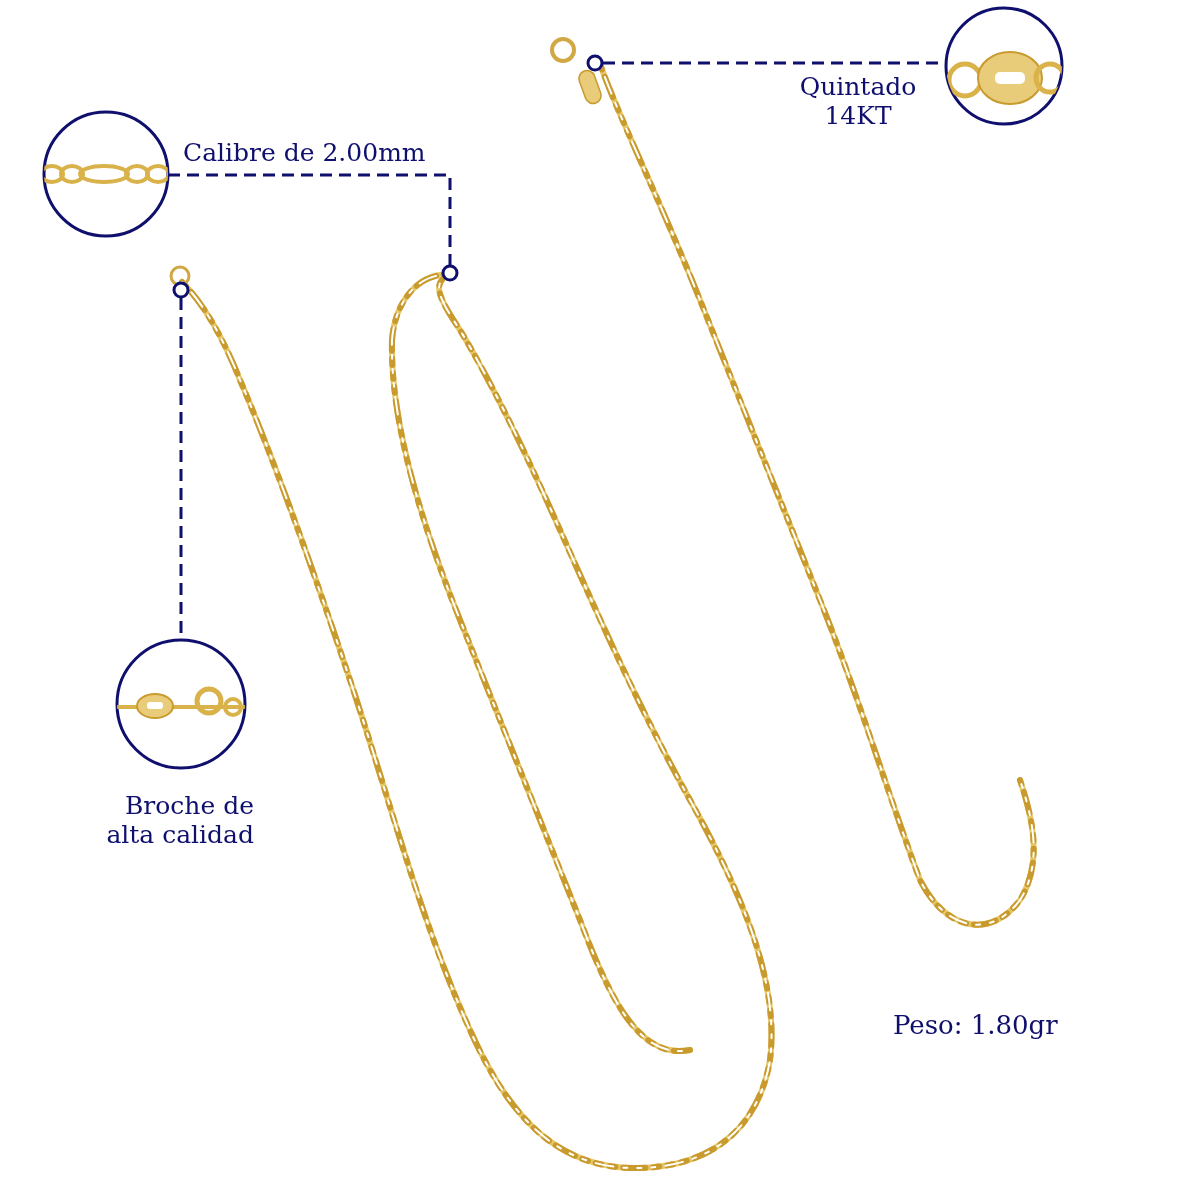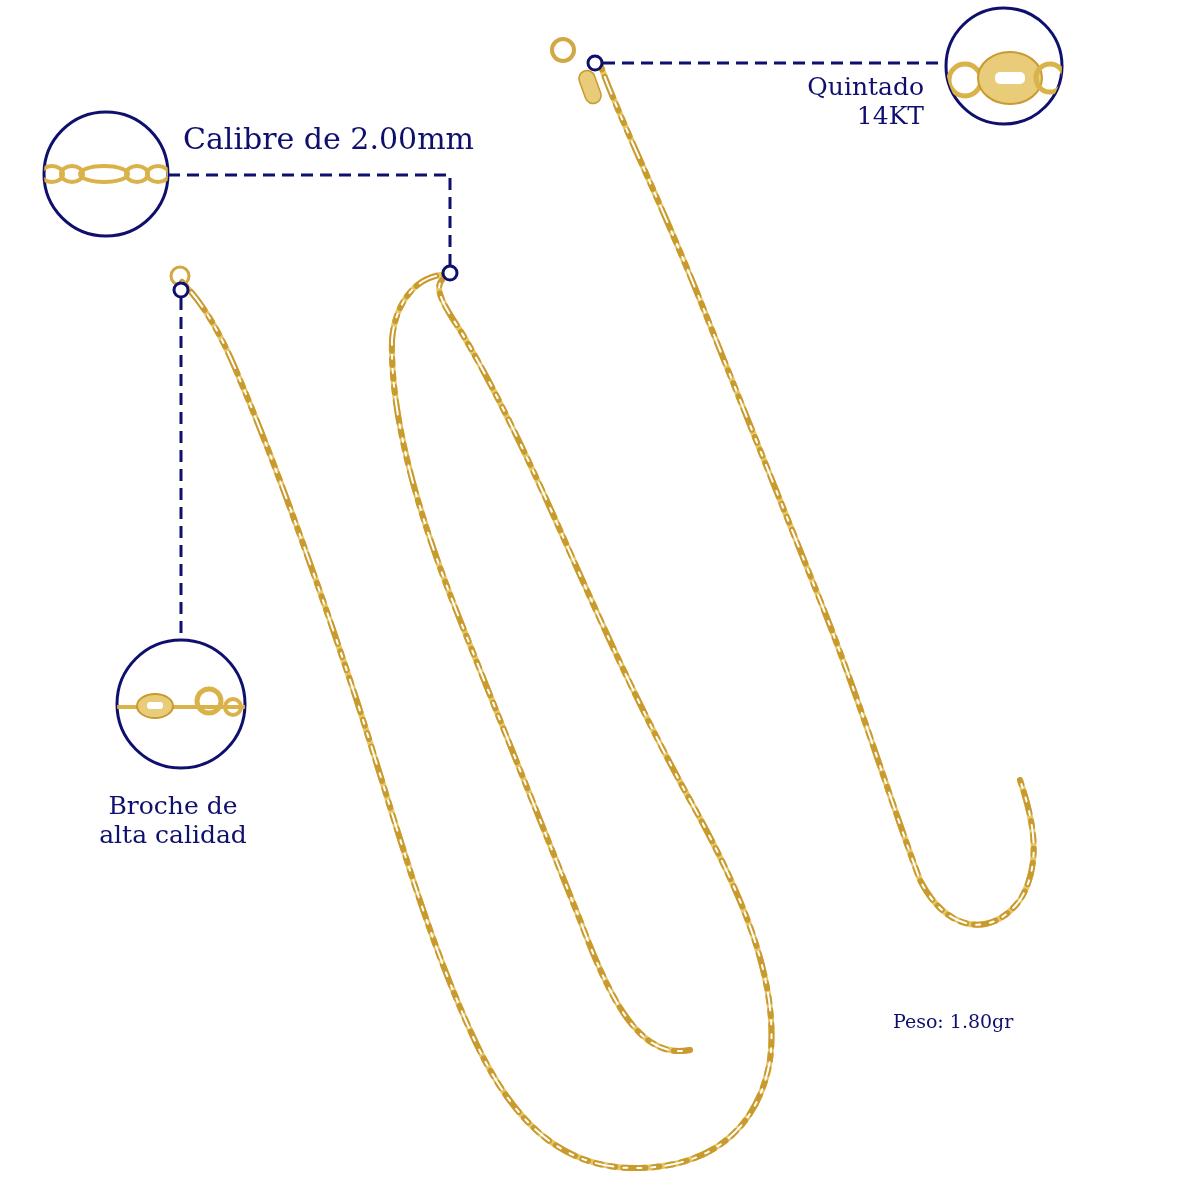--- a/index.html
+++ b/index.html
@@ -6,24 +6,24 @@
     body { width: 1200px; height: 1200px; position: relative; overflow: hidden; }
     .stage { position: absolute; left: 0; top: 0; width: 1200px; height: 1200px; }
     .chain-svg { position: absolute; left: 0; top: 0; width: 1200px; height: 1200px; }
     .label {
       position: absolute;
       font-family: "DejaVu Serif", "Liberation Serif", serif;
       color: #0f0f6e;
       line-height: 1.15;
       white-space: nowrap;
     }
-    .lbl-calibre { left: 183px; top: 122px; font-size: 30px; }
-    .lbl-quintado { left: 792px; top: 73px; font-size: 25px; text-align: right; width: 132px; }
-    .lbl-broche { left: 92px; top: 792px; font-size: 25px; text-align: center; width: 162px; }
-    .specs { position: absolute; left: 893px; top: 1010px; font-family: "DejaVu Serif", "Liberation Serif", serif; color: #0f0f6e; font-size: 19px; line-height: 1.18; }
+    .lbl-calibre { left: 183px; top: 139px; font-size: 25px; }
+    .lbl-quintado { left: 792px; top: 73px; font-size: 25px; text-align: center; width: 132px; }
+    .lbl-broche { left: 92px; top: 792px; font-size: 25px; text-align: right; width: 162px; }
+    .specs { position: absolute; left: 893px; top: 1010px; font-family: "DejaVu Serif", "Liberation Serif", serif; color: #0f0f6e; font-size: 26px; line-height: 1.18; }
     .specs div { white-space: nowrap; }
   </style>
 </head>
 <body>
 
 <div class="stage">
 
   <svg class="chain-svg" viewBox="0 0 1200 1200" xmlns="http://www.w3.org/2000/svg">
     <defs>
       <pattern id="linkPattern" patternUnits="userSpaceOnUse" width="60" height="14">

